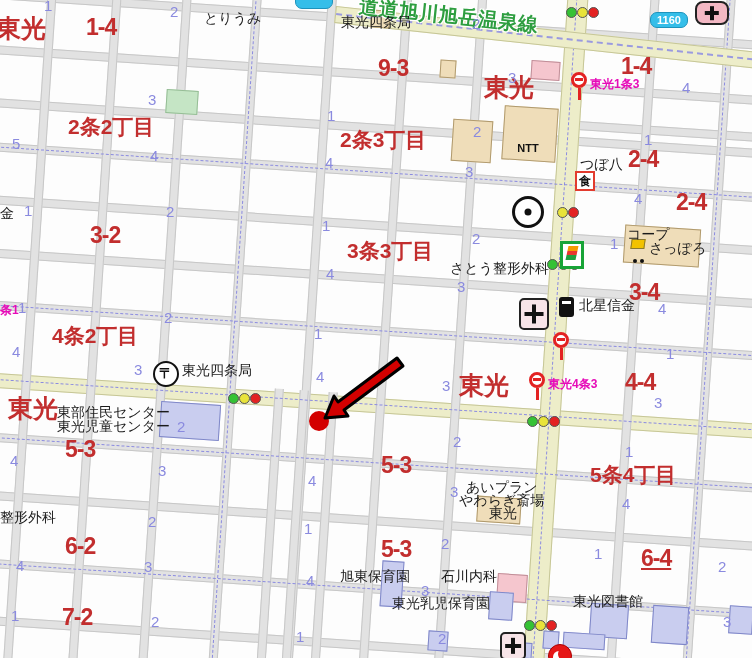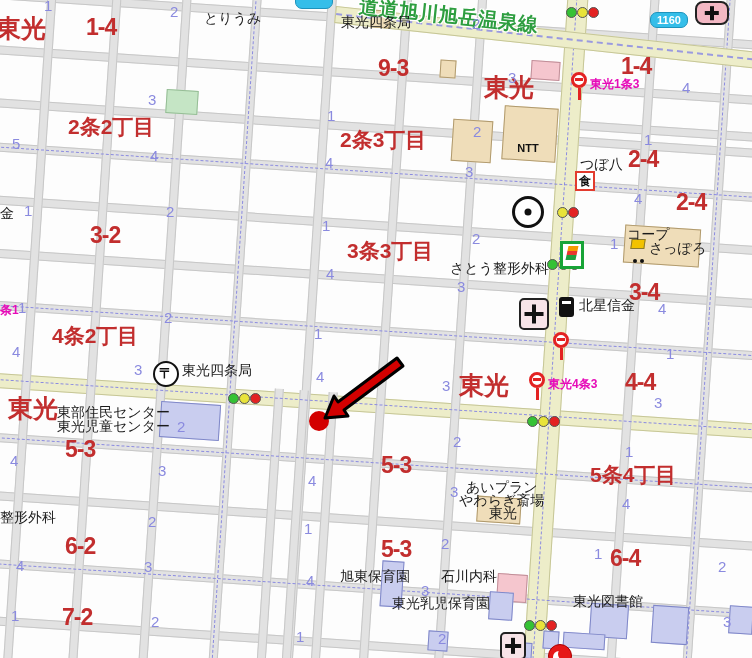--- a/index.html
+++ b/index.html
@@ -235,21 +235,21 @@
       <span class="lbl rc" style="left: 621px; top: 54px;">1-4</span>
       <span class="lbl rc" style="left: 628px; top: 147px;">2-4</span>
       <span class="lbl rc" style="left: 676px; top: 190px;">2-4</span>
       <span class="lbl rc" style="left: 90px; top: 223px;">3-2</span>
       <span class="lbl rc" style="left: 629px; top: 280px;">3-4</span>
       <span class="lbl rc" style="left: 625px; top: 370px;">4-4</span>
       <span class="lbl rc" style="left: 65px; top: 437px;">5-3</span>
       <span class="lbl rc" style="left: 381px; top: 453px;">5-3</span>
       <span class="lbl rc" style="left: 65px; top: 534px;">6-2</span>
       <span class="lbl rc" style="left: 381px; top: 537px;">5-3</span>
-      <span class="lbl rc" style="left: 610px; top: 546px;">6-4</span>
+      <span class="lbl rc" style="left: 641px; top: 546px; text-decoration: underline;">6-4</span>
       <span class="lbl rc" style="left: 62px; top: 605px;">7-2</span>
       <span class="lbl gr" style="left: 360px; top: -4px;">道道旭川旭岳温泉線</span>
       <span class="lbl bk" style="left: 204px; top: 11px;">とりうみ</span>
       <span class="lbl bk" style="left: 341px; top: 15px;">東光四条局</span>
       <span class="lbl bk" style="left: 580px; top: 157px;">つぼ八</span>
       <span class="lbl bk" style="left: 627px; top: 227px;">コープ</span>
       <span class="lbl bk" style="left: 649px; top: 241px;">さっぽろ</span>
       <span class="lbl bk" style="left: 450px; top: 261px;">さとう整形外科</span>
       <span class="lbl bk" style="left: 579px; top: 298px;">北星信金</span>
       <span class="lbl bk" style="left: 182px; top: 363px;">東光四条局</span>

